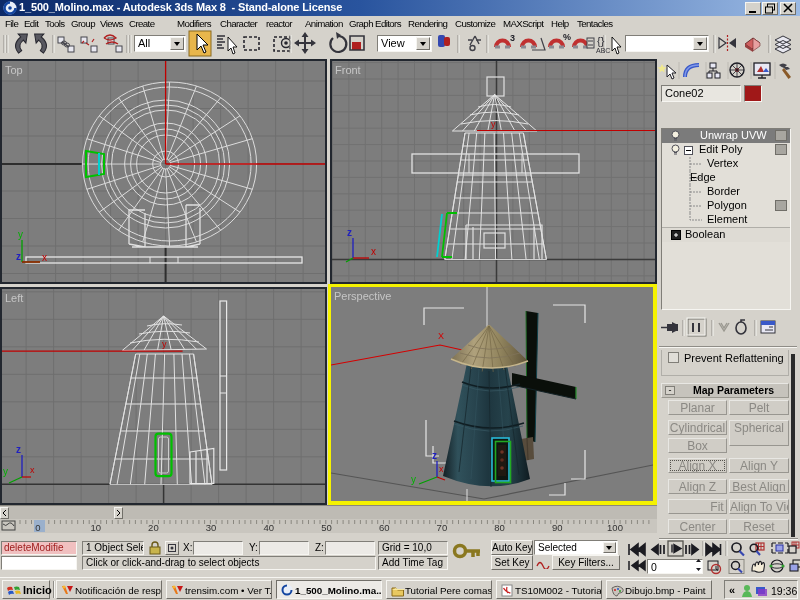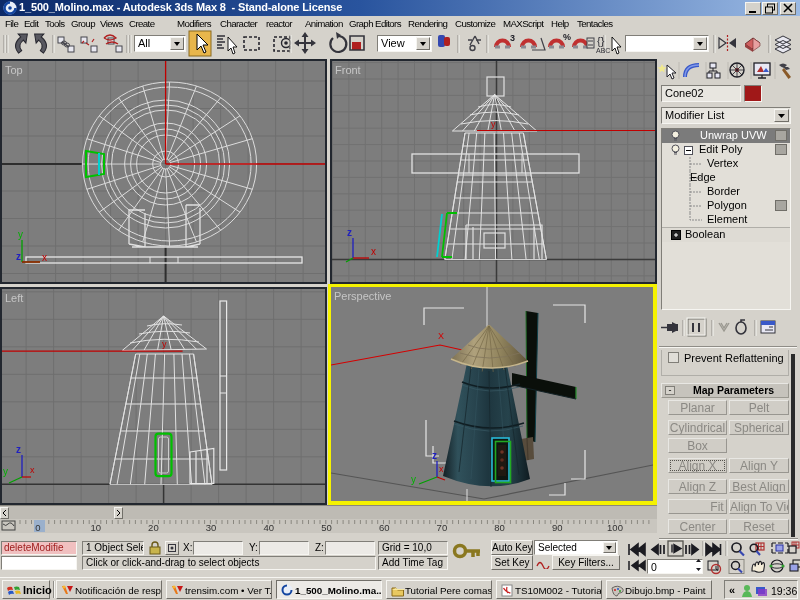--- a/index.html
+++ b/index.html
@@ -442,26 +442,20 @@
         <path d="M101 18h8 M105 15v3" stroke="#202028" stroke-width="1.3"></path>
         <path d="M100 12 l4-6 3 6z" fill="#b03030"></path>
         <path d="M106 12 l3-4 3 4z" fill="#3858c8"></path>
         <path d="M122 5 q4-3 8 0 l-2 2 3 0 2 2 -4 1 -2-2 q-3-1 -5-3z" fill="#404048"></path>
         <path d="M127 8 l7 9 -2.5 2 -6.5-9z" fill="#8a5a28"></path>
       </svg>
       <div class="abs sunken" style="left:4px;top:27px;width:80px;height:17px;background:#e8e6e0;">
         <span style="position:absolute;left:3px;top:1px;">Cone02</span>
       </div>
       <div class="abs sunken" style="left:87px;top:27px;width:18px;height:17px;background:#a01818;"></div>
-      <div class="abs sunken" style="left:4px;top:49px;width:130px;height:17px;background:#e8e6e0;">
-        <span style="position:absolute;left:3px;top:1px;">Modifier List</span>
-        <div class="abs btn" style="right:1px;top:1px;width:15px;height:13px;"><svg width="13" height="11">
-            <path d="M3 4l3.5 4 3.5-4z" fill="#000"></path>
-          </svg></div>
-      </div>
       <div class="abs" style="left:4px;top:70px;width:130px;height:182px;background:#e2dfd8;border:1px solid #807e78;border-right-color:#f6f5f1;border-bottom-color:#f6f5f1;">
         <div class="abs" style="left:0;top:0;width:128px;height:14px;background:#7b7b7b;color:#fff;">
           <svg width="11" height="12" style="position:absolute;left:8px;top:1px">
             <circle cx="5.5" cy="4.5" r="3.5" fill="#f4f0e0" stroke="#505058"></circle>
             <path d="M4 8.5h3 M4 10h3" stroke="#505058"></path>
           </svg>
           <span style="position:absolute;left:38px;top:0;">Unwrap UVW</span>
           <div class="abs" style="right:3px;top:1px;width:12px;height:11px;background:#a8a6a0;border:1px solid #706e68;"></div>
         </div>
         <div class="abs" style="left:0;top:14px;width:128px;height:14px;">
@@ -540,21 +534,21 @@
           <div class="abs" style="left:6px;top:2px;width:11px;height:11px;background:#e0ded8;border:1px solid #807e78;"></div>
           <span class="abs" style="left:22px;top:2px;">Prevent Reflattening</span>
         </div>
         <div class="abs" style="left:2px;top:33px;width:128px;height:15px;background:#c6c3bc;border:1px solid #9a9890;border-top-color:#e8e7e3;border-left-color:#e8e7e3;">
           <div class="abs" style="left:3px;top:2px;width:10px;height:9px;background:#d5d2cb;border:1px solid #807e78;font-size:9px;line-height:7px;text-align:center;">-</div>
           <span class="abs" style="left:31px;top:0px;font-weight:bold;font-size:10.5px;">Map Parameters</span>
         </div>
         <div class="abs gbtn" style="left:9px;top:50px;width:59px;height:15px;line-height:14px;">Planar</div>
         <div class="abs gbtn" style="left:70px;top:50px;width:60px;height:15px;line-height:14px;">Pelt</div>
         <div class="abs gbtn" style="left:9px;top:70px;width:59px;height:15px;line-height:14px;">Cylindrical</div>
-        <div class="abs gbtn" style="left:70px;top:70px;width:60px;height:15px;line-height:14px;">Spherical</div>
+        <div class="abs gbtn" style="left:70px;top:70px;width:60px;height:26px;line-height:14px;">Spherical</div>
         <div class="abs gbtn" style="left:9px;top:88px;width:59px;height:15px;line-height:14px;">Box</div>
         <div class="abs gbtn" style="left:9px;top:108px;width:59px;height:15px;line-height:14px;outline:1px dotted #55534e;outline-offset:-3px;">Align X</div>
         <div class="abs gbtn" style="left:70px;top:108px;width:60px;height:15px;line-height:14px;">Align Y</div>
         <div class="abs gbtn" style="left:9px;top:129px;width:59px;height:15px;line-height:14px;">Align Z</div>
         <div class="abs gbtn" style="left:70px;top:129px;width:60px;height:14px;line-height:14px;">Best Align</div>
         <div class="abs gbtn" style="left:9px;top:149px;width:59px;height:15px;line-height:14px;padding-left:39px;">Fit</div>
         <div class="abs gbtn" style="left:70px;top:149px;width:60px;height:15px;line-height:14px;">Align To View</div>
         <div class="abs gbtn" style="left:9px;top:169px;width:59px;height:15px;line-height:14px;">Center</div>
         <div class="abs gbtn" style="left:70px;top:169px;width:60px;height:15px;line-height:14px;">Reset</div>
       </div>

